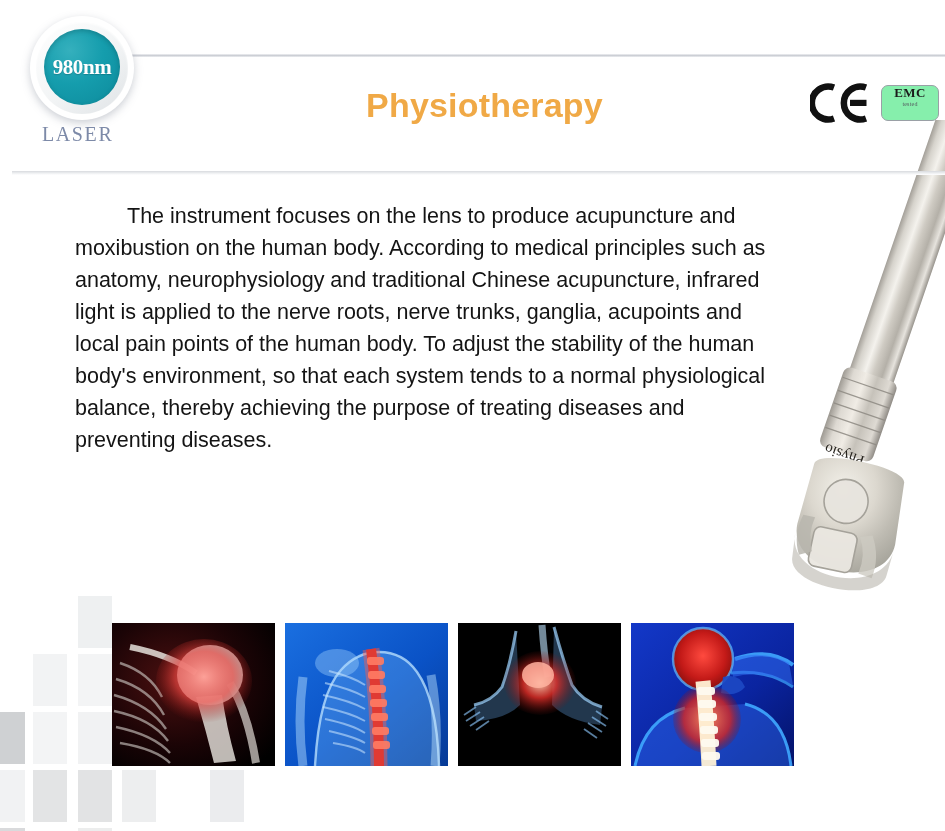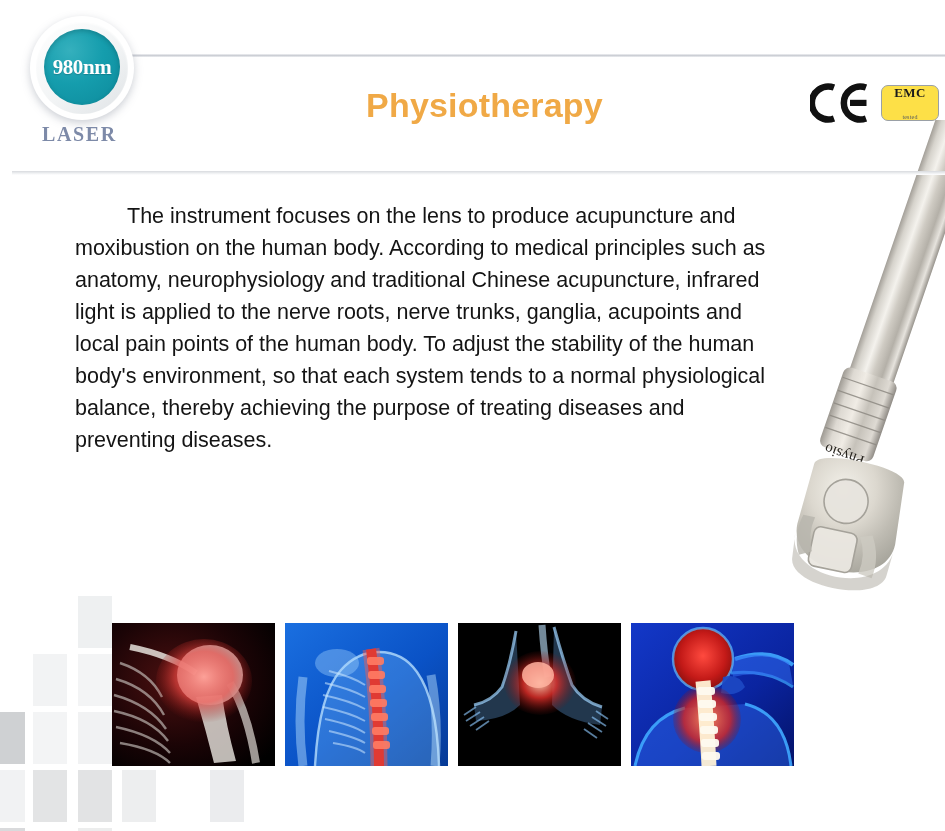--- a/index.html
+++ b/index.html
@@ -79,21 +79,21 @@
     font-size: 21px;
     color: #ffffff;
     letter-spacing: -0.4px;
     text-shadow: 0 1px 1px rgba(0,0,0,0.18);
     line-height: 1;
   }
   .logo-sub {
     position: absolute;
     left: 30px; top: 123px;
     font-family: "Liberation Serif", serif;
-    font-weight: bold;
+    font-weight: normal;
     font-size: 20px;
     letter-spacing: 1.6px;
     color: #7d8aa8;
   }
 
   .page-title {
     position: absolute;
     left: 0; top: 86px;
     width: 945px;
     text-align: center;
@@ -110,25 +110,25 @@
     right: 18px; top: 82px;
     display: flex;
     align-items: center;
     gap: 9px;
   }
   .ce-mark { display: block; }
   .emc-badge {
     width: 56px; height: 34px;
     border: 1.5px solid #9aa0a6;
     border-radius: 7px;
-    background: #fde047;
+    background: #86efac;
     display: flex;
     flex-direction: column;
     align-items: center;
-    justify-content: space-between;
+    justify-content: flex-start;
     line-height: 1;
   }
   .emc-top {
     font-family: "Liberation Serif", serif;
     font-weight: bold;
     font-size: 13px;
     color: #1b1b1b;
     letter-spacing: 0.4px;
   }
   .emc-bot {

